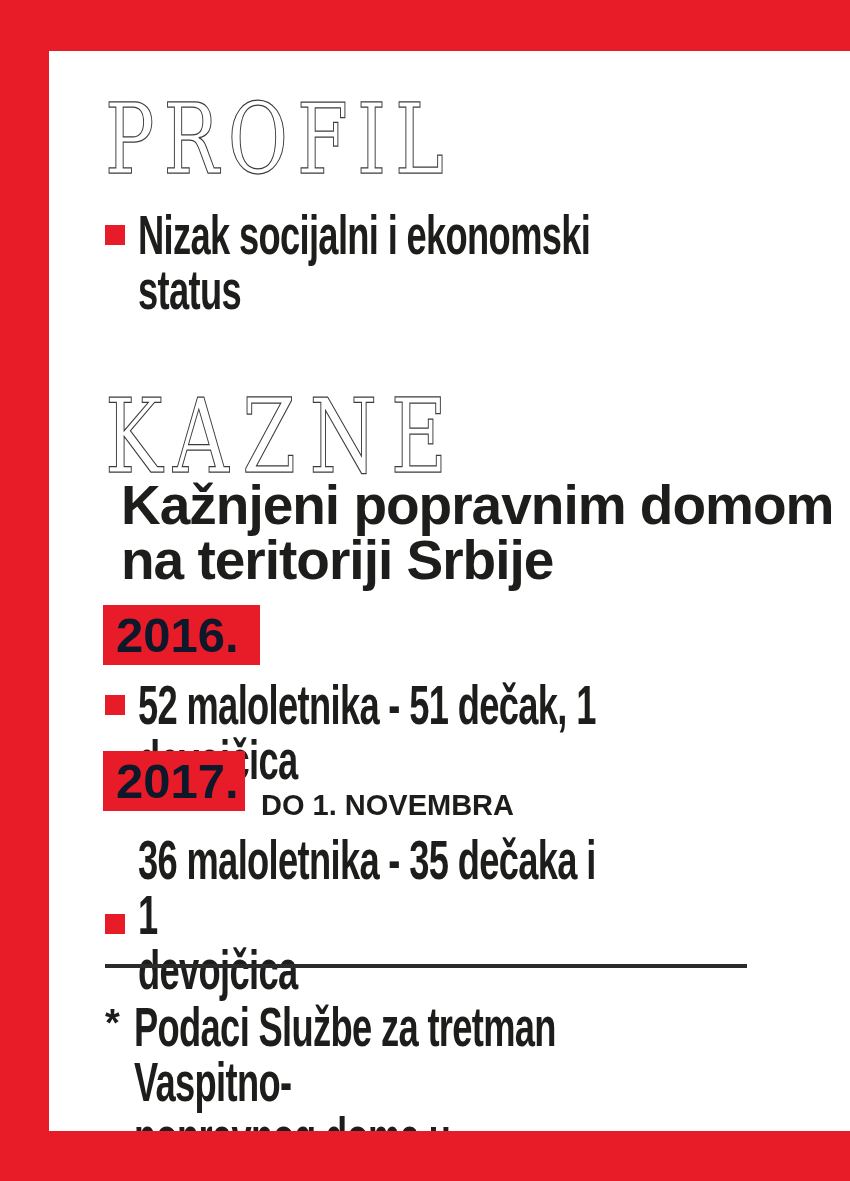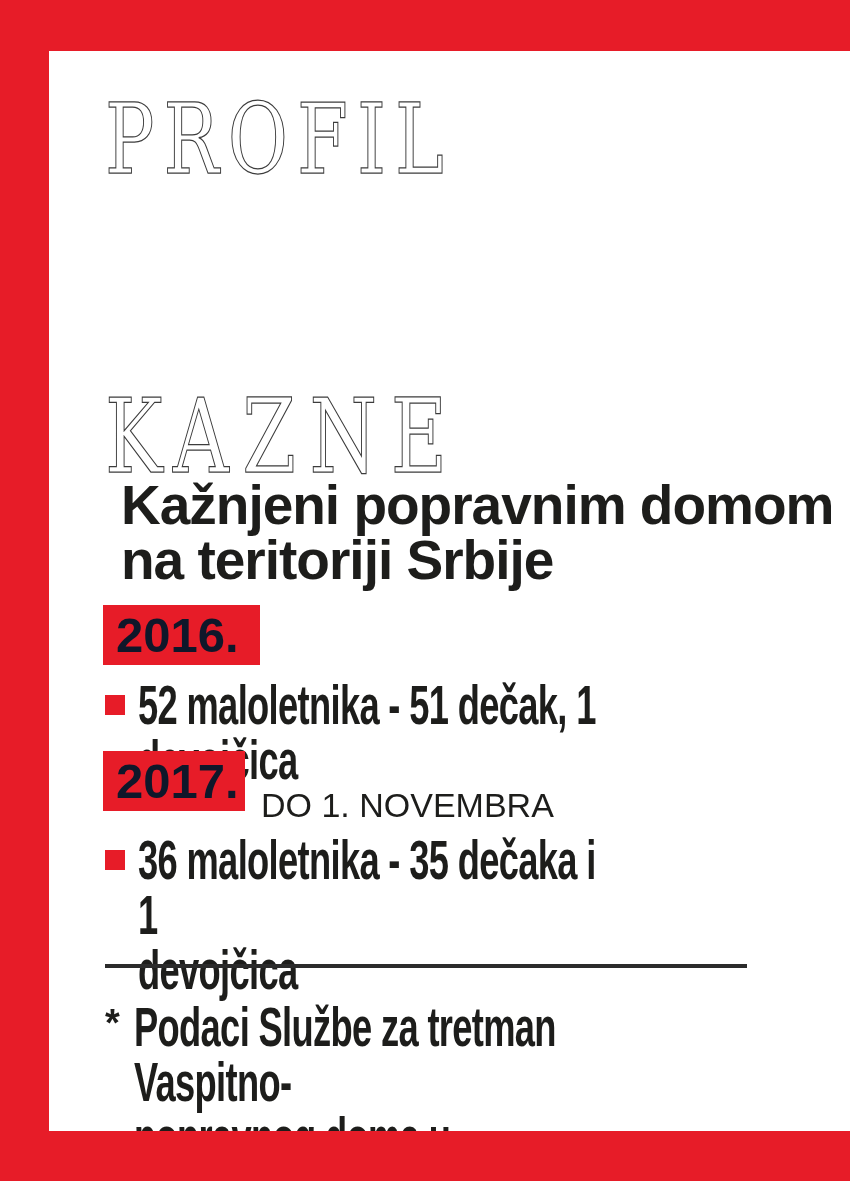--- a/index.html
+++ b/index.html
@@ -69,28 +69,28 @@
     height:60px;
     padding-left:13px;
     box-sizing:border-box;
     white-space:nowrap;
   }
   .badge-2016{left:54px;top:554px;width:157px;}
   .badge-2017{left:54px;top:700px;width:142px;}
   .qualifier{
     position:absolute;
     left:212px;top:737px;
-    font-weight:normal;
-    font-size:34px;
+    font-weight:bold;
+    font-size:29px;
     line-height:35px;
     color:var(--ink);
     white-space:nowrap;
   }
   .row-2016{left:56px;top:627px;}
-  .row-2017{left:56px;top:782px;}
+  .row-2017{left:56px;top:782px;align-items:center;}
 
   .divider{
     position:absolute;
     left:56px;top:913px;
     width:642px;height:4px;
     background:#2b2b2b;
   }
   .footnote{position:absolute;left:56px;top:949px;display:flex;gap:14px;align-items:flex-start;}
   .fmark{
     font-weight:bold;
@@ -102,20 +102,24 @@
 </style>
 </head>
 <body>
 
 <div class="page">
   <div class="content">
 
     <div class="hairline h-profil">PROFIL</div>
 
     <div class="bullets">
+      <div class="brow">
+        <span class="sq"></span>
+        <span class="t">Nizak socijalni i ekonomski status</span>
+      </div>
     </div>
 
     <div class="hairline h-kazne">KAZNE</div>
 
     <div class="subtitle">
       <span class="t">Kažnjeni popravnim domom
 na teritoriji Srbije</span>
     </div>
 
     <div class="badge badge-2016">2016.</div>

